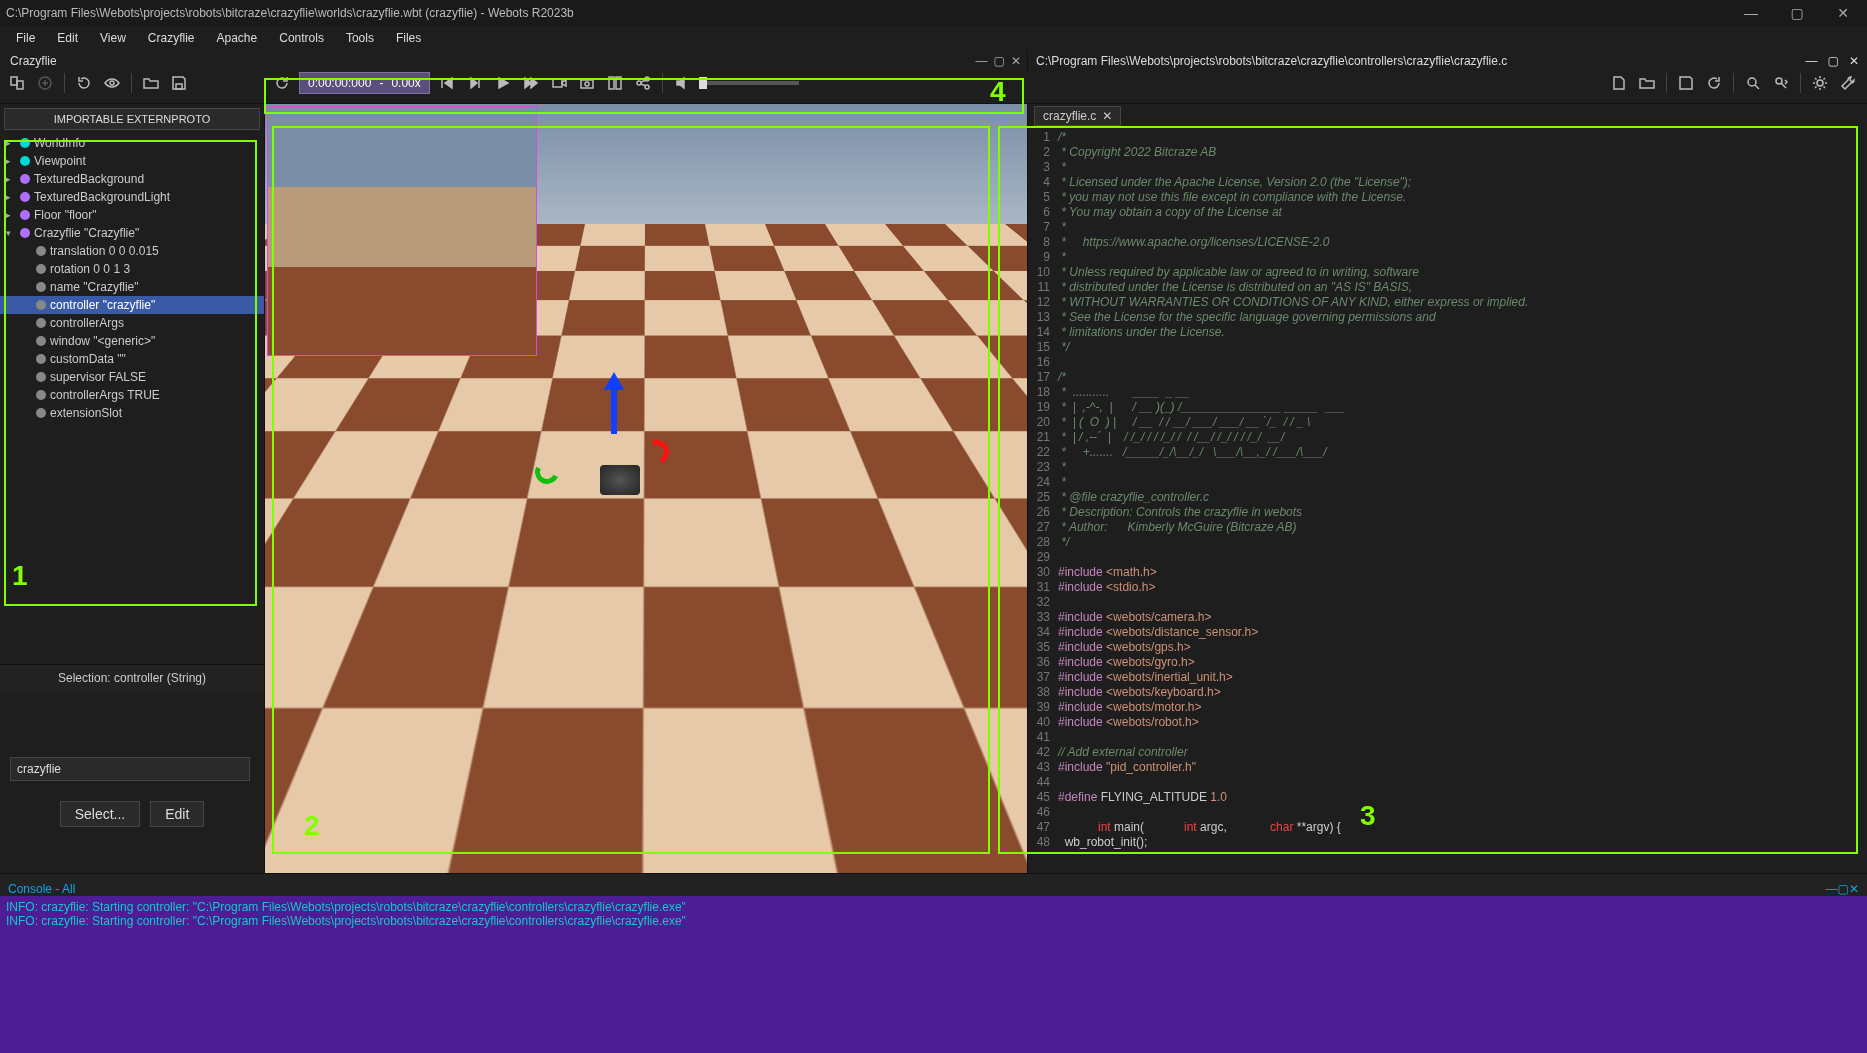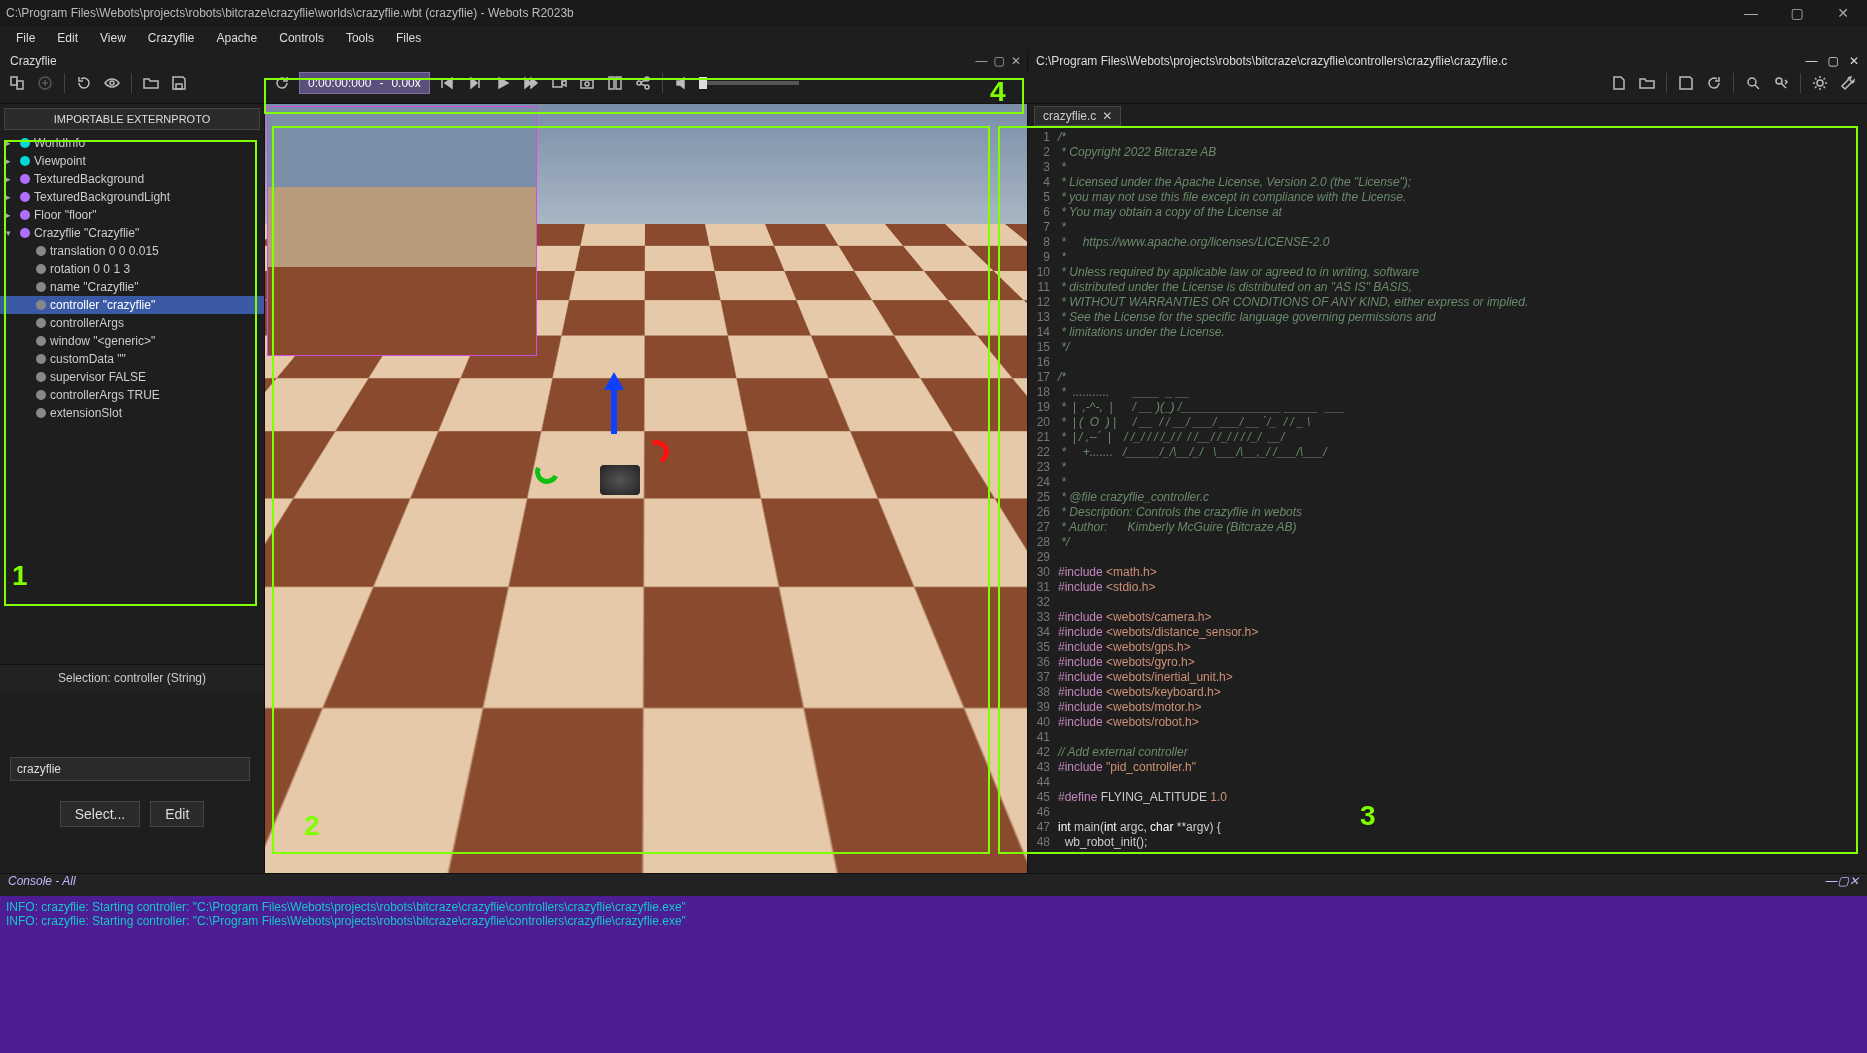--- a/index.html
+++ b/index.html
@@ -60,23 +60,23 @@
 .editor-header { height: 22px; background: #1e1e1e; display: flex; align-items: center; padding: 0 8px; color: #ddd; gap: 10px; }
 .editor-header .spacer { flex: 1; }
 .editor-tab { display: flex; align-items: center; background: #2a2a2a; border: 1px solid #444; padding: 2px 8px; margin: 2px 6px; width: fit-content; gap: 6px; font-size: 12px; }
 .code { flex: 1; overflow: auto; font-family: Consolas, monospace; font-size: 12px; line-height: 15px; padding: 2px 0; white-space: pre; background: #1e1e1e; }
 .codeline { display: flex; }
 .lineno { width: 30px; text-align: right; color: #777; padding-right: 8px; flex-shrink: 0; }
 .linetxt { flex: 1; color: #ccc; }
 .c-comment { color: #6a8a6a; font-style: italic; }
 .c-pp { color: #c586c0; }
 .c-str { color: #ce9178; }
-.c-kw { color: #ffffff; }
+.c-kw { color: #ef4444; margin-left: 40px; }
 .console { height: 180px; background: #1e1e1e; border-top: 1px solid #111; display: flex; flex-direction: column; }
-.console-head { height: 22px; display: flex; align-items: flex-start; padding: 0 8px; color: #c4b5fd; background: #222; font-style: italic; }
+.console-head { height: 22px; display: flex; align-items: flex-end; padding: 0 8px; color: #0ea5e9; background: #222; }
 .console-head .spacer { flex: 1; }
 .console-body { flex: 1; background: #4c1d95; color: #0ee; font-family: Consolas, monospace; font-size: 12px; padding: 4px 6px; overflow: auto; white-space: pre; }
 .console-body .info { color: #17c7c7; }
 .hl-box { position: absolute; border: 2px solid #7fff00; pointer-events: none; }
 .hl-num { position: absolute; color: #7fff00; font-size: 28px; font-weight: 600; font-family: sans-serif; pointer-events: none; }
 </style>
 </head>
 <body>
 
 <div class="window">

